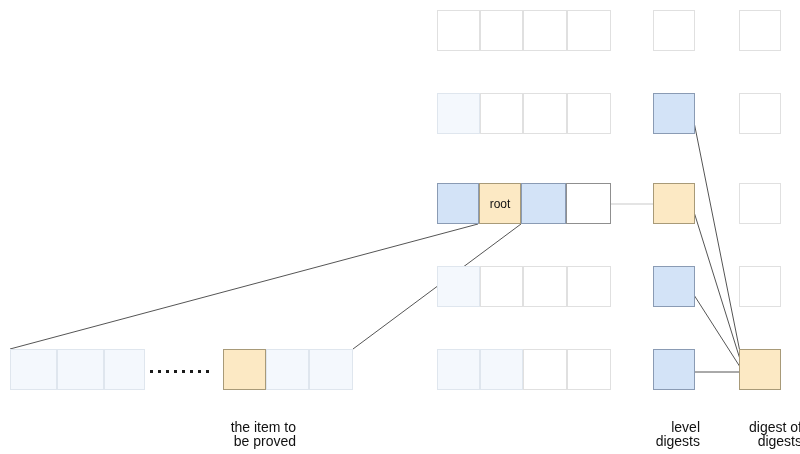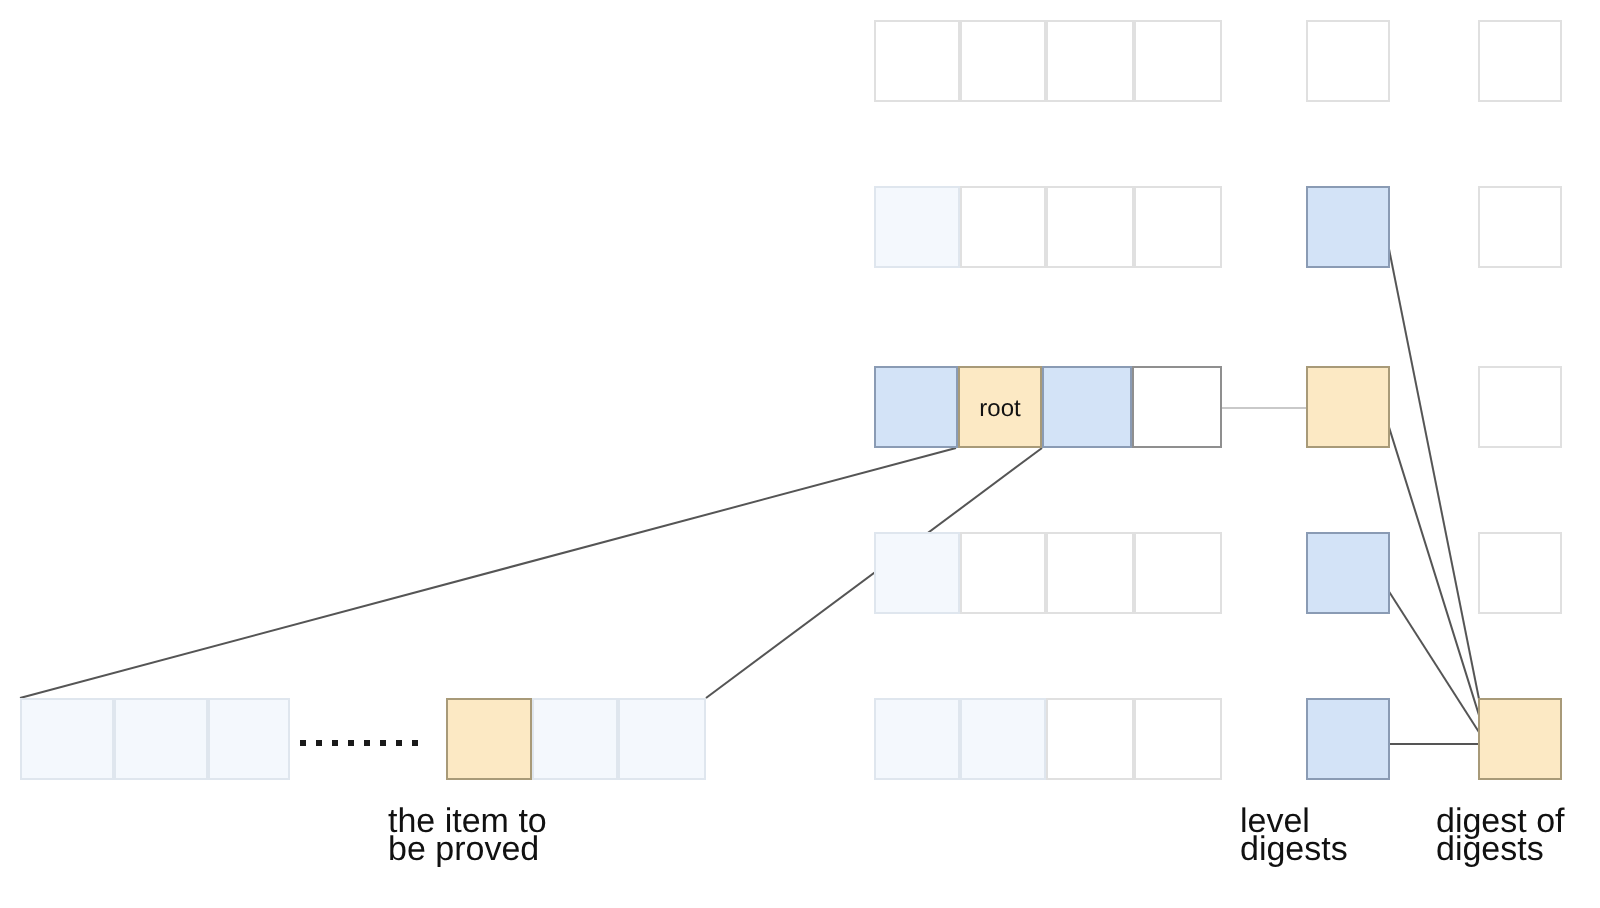--- a/index.html
+++ b/index.html
@@ -36,25 +36,26 @@
     font-size:12px;
     color:#111111;
     line-height:1;
   }
 
   .dots{position:absolute;display:flex;align-items:center;}
   .dots i{display:block;width:3px;height:3px;background:#1a1a1a;margin-right:5px;}
 
   .caption{
     position:absolute;
-    text-align:left;
-    font-size:17px;
+    text-align:right;
+    font-size:14px;
     line-height:14px;
     color:#111111;
     white-space:pre-line;
+    margin-top:16px;
   }
 </style>
 </head>
 <body>
 
 <div id="stage">
 
   <svg id="lines" viewBox="0 0 800 454" width="800" height="454">
     <g stroke="#555555" stroke-width="1" fill="none" shape-rendering="geometricPrecision">
 

